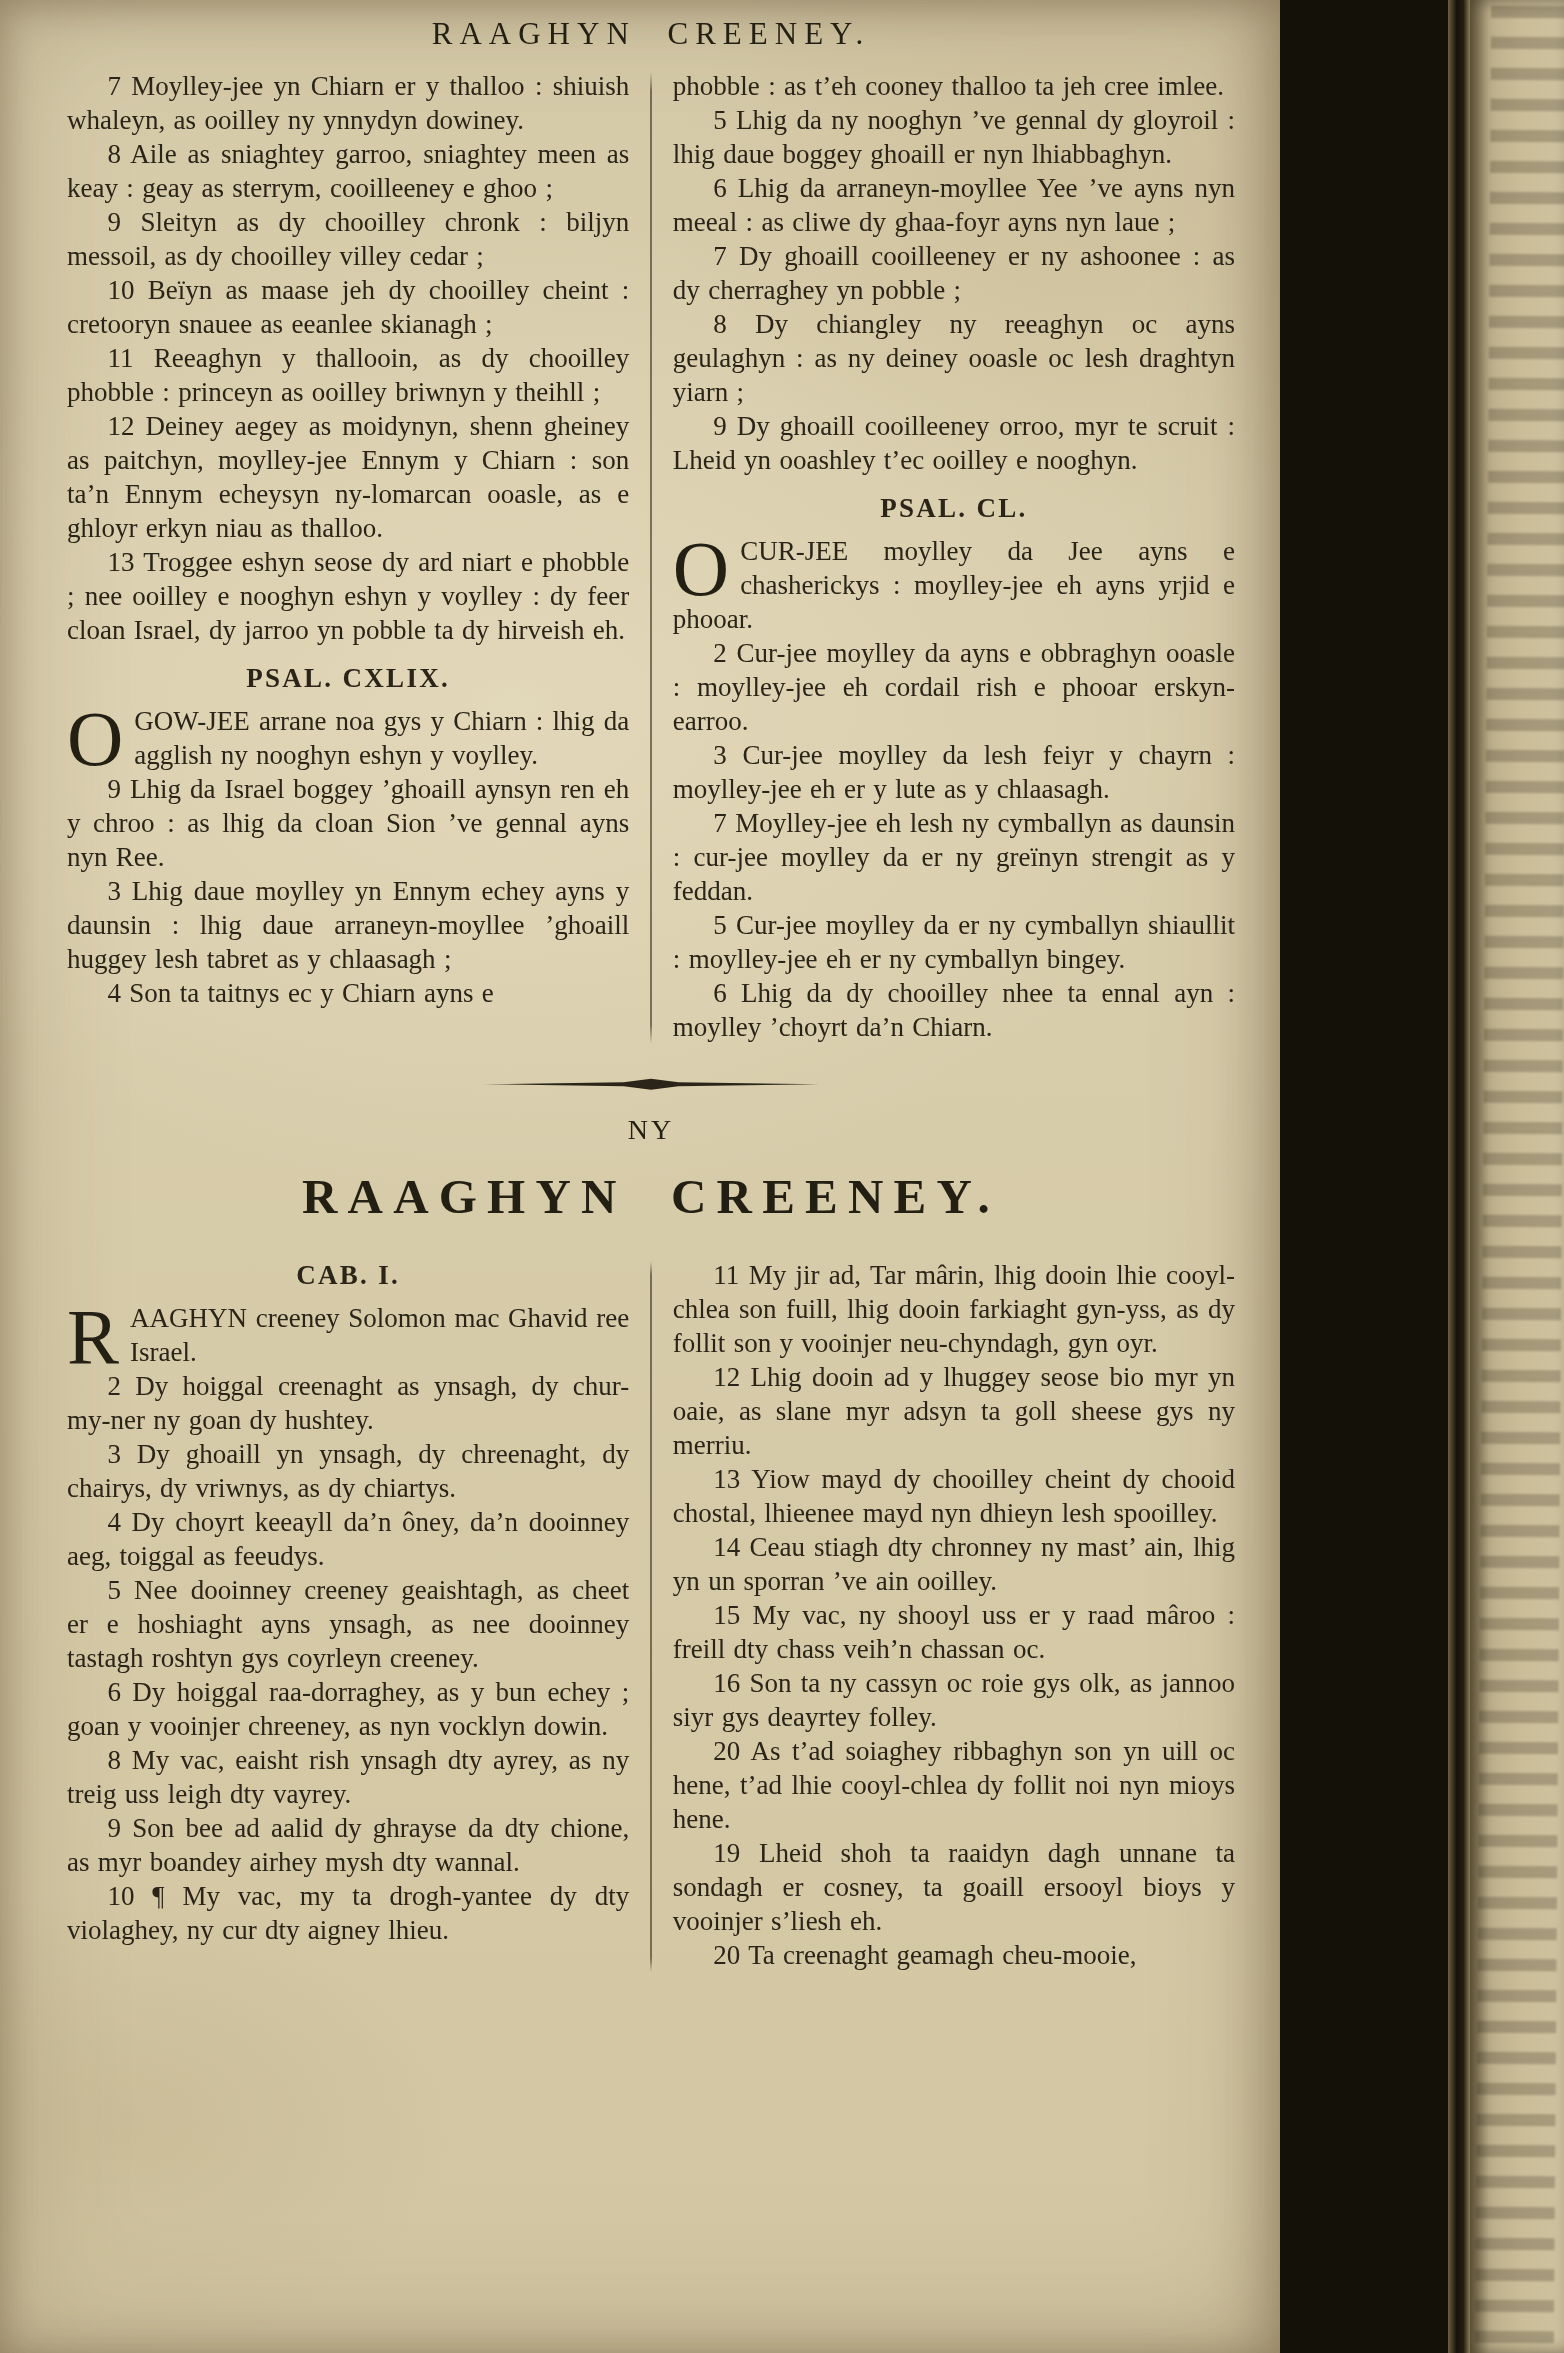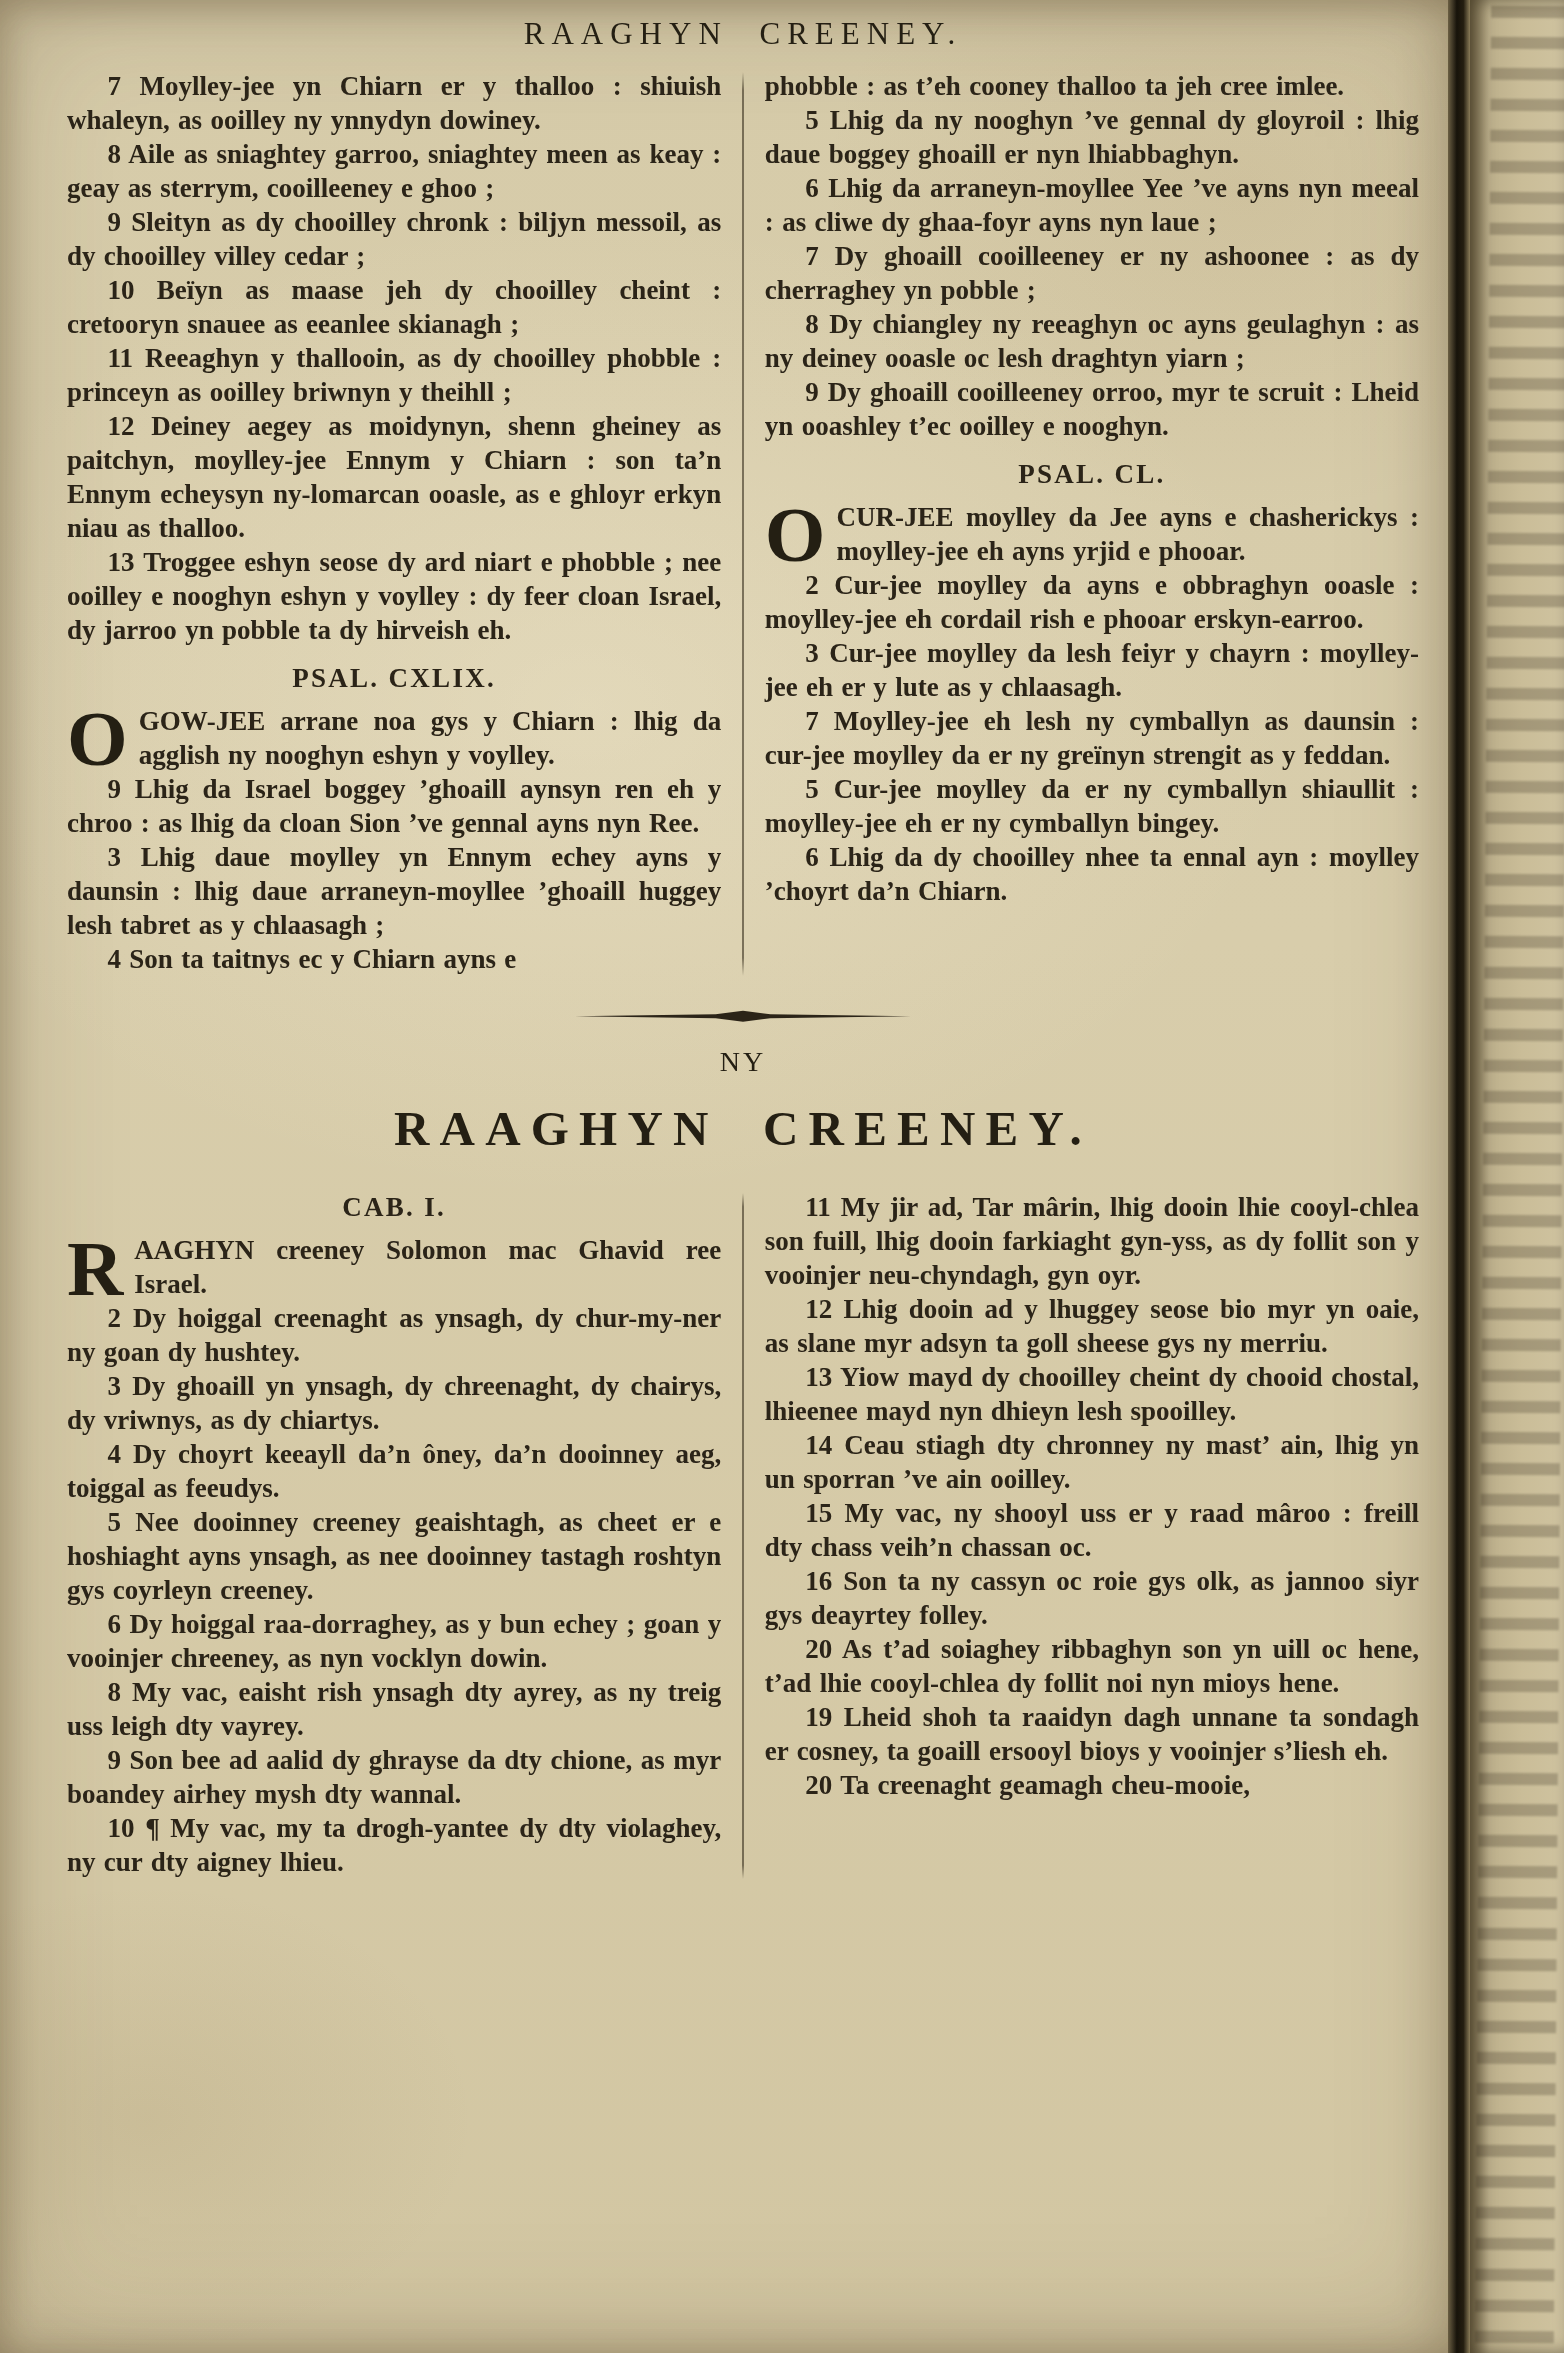--- a/index.html
+++ b/index.html
@@ -3,21 +3,21 @@
 <meta charset="utf-8">
 <style>
   * { margin:0; padding:0; box-sizing:border-box; }
   html,body { width:1565px; height:2354px; }
   body { background:#141109; font-family:"Liberation Serif", serif; overflow:hidden; }
 
   .scan { position:relative; width:1565px; height:2354px; overflow:hidden; }
 
   
   .page {
-    position:absolute; left:0; top:0; width:1464px; height:2354px;
+    position:absolute; left:0; top:0; width:1280px; height:2354px;
     padding:11px 45px 0 67px; overflow:hidden;
     color:#2b2418;
     background:
       radial-gradient(1017px 704px at 40% 30%, rgba(246,238,214,.35), transparent 70%),
       radial-gradient(704px 548px at 85% 8%, rgba(150,120,70,.12), transparent 60%),
       radial-gradient(548px 391px at 10% 90%, rgba(120,95,50,.10), transparent 60%),
       linear-gradient(180deg, #d6cba9 0%, #d8cdab 40%, #d2c6a2 100%);
     box-shadow: inset 0 0 125px rgba(70,52,22,.25), inset -20.3px 0 47px rgba(70,52,22,.22), inset 7.8px 4.7px 31px rgba(70,52,22,.18);
   }
 
@@ -26,21 +26,21 @@
     margin:4.7px 0 17px; color:#241f13;
   }
 
   .cols { display:flex; align-items:stretch; }
   .col  { flex:1 1 0; font-size:27px; line-height:34px; text-align:justify; }
   .rule {
     width:1.6px; margin:3.1px 21px 0 21px;
     background:linear-gradient(to bottom, rgba(56,47,30,0), rgba(56,47,30,.6) 2%, rgba(56,47,30,.6) 98%, rgba(56,47,30,0));
   }
 
-  .v    { text-indent:1.5em; word-spacing:1.6px;font-weight:bold; }
+  .v    { text-indent:1.5em; word-spacing:1.6px; }
   .cont { text-indent:0; }
   .dc   { text-indent:0; }
   .cap  { float:left; font-size:78px; line-height:63px; padding:3.1px 11px 0 0; color:#241f13; }
 
   .chead {
     font-size:27px; font-weight:bold; text-align:center; letter-spacing:2.3px;
     margin:14px 0 9.4px; text-indent:0;
   }
   .bottom .chead:first-child { margin-top:0; }
 

